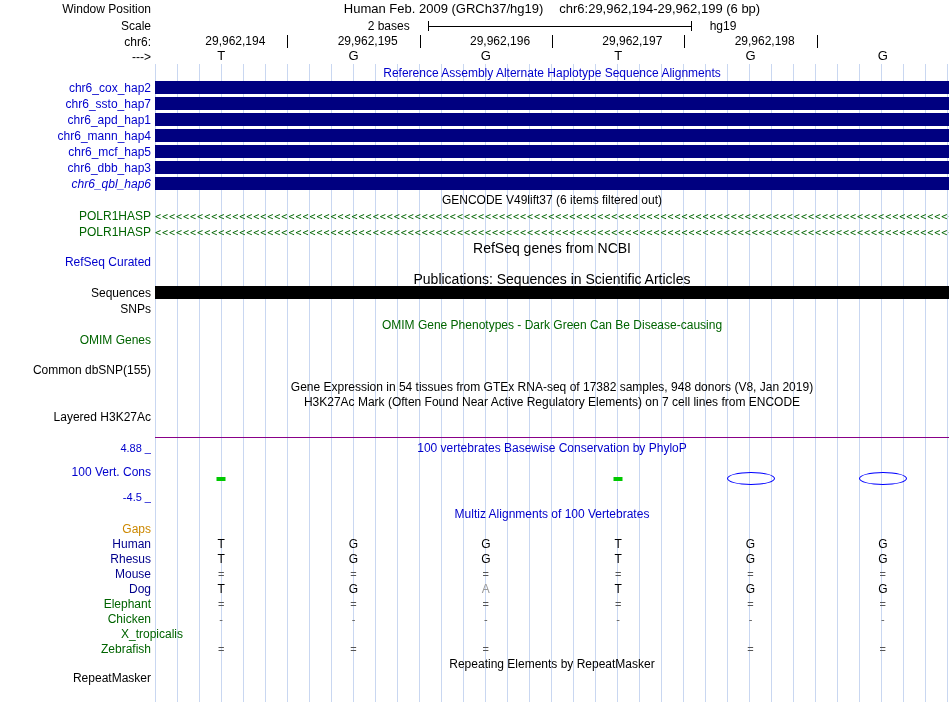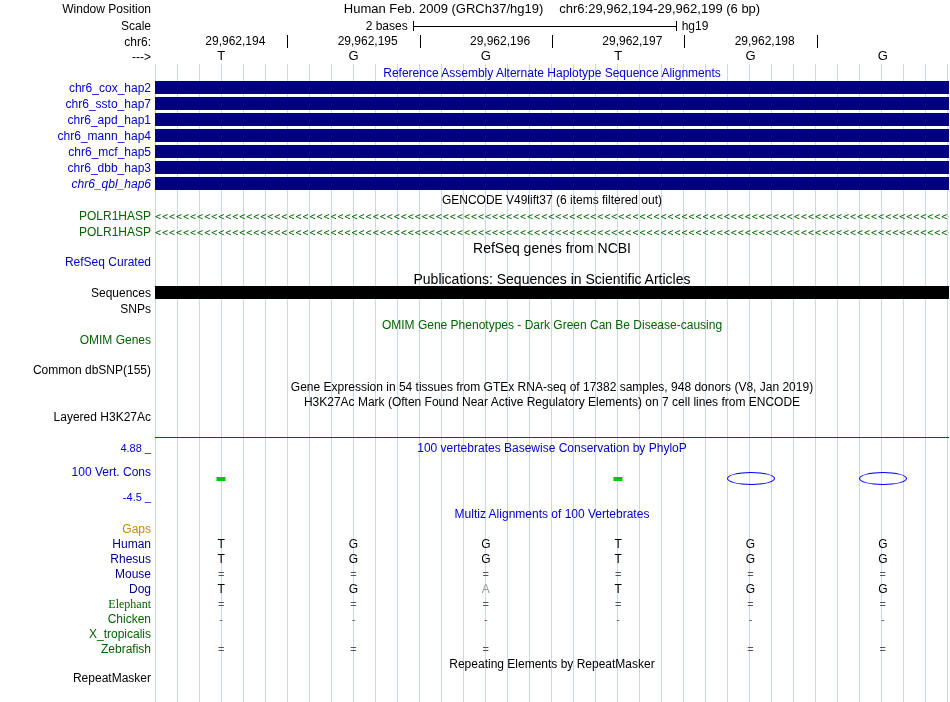--- a/index.html
+++ b/index.html
@@ -10,22 +10,22 @@
   .lbl.tiny{font-size:11px}
   .blue{color:var(--blue)}
   .spblue{color:var(--spblue)}
   .green{color:var(--green)}
   .orange{color:var(--orange)}
   .title{position:absolute;left:155px;width:794px;height:14px;line-height:14px;text-align:center;
     white-space:nowrap;z-index:2}
   .title.small{font-size:14px}
   .center-row{position:absolute;left:155px;width:794px;height:15px;line-height:15px;display:flex;
     justify-content:center;gap:16px;white-space:nowrap;z-index:2;font-size:13px}
-  .scale-row{position:absolute;left:140px;width:794px;height:14px;display:flex;align-items:center;
-    justify-content:center;gap:5px;z-index:2}
+  .scale-row{position:absolute;left:155px;width:794px;height:14px;display:flex;align-items:center;
+    justify-content:center;gap:18px;z-index:2}
   .scale-line{width:262px;height:10px;border-left:1px solid #000;border-right:1px solid #000;position:relative}
   .scale-line::after{content:"";position:absolute;left:0;right:0;top:5px;border-top:1px solid #000}
   .guideline{position:absolute;top:64px;bottom:0;width:1px;background:var(--guide);z-index:0}
   .hap-bar{position:absolute;left:155px;width:794px;height:13px;background:var(--navy);z-index:1}
   .coord-text{position:absolute;height:13px;line-height:13px;text-align:left;z-index:2}
   .coord-tick{position:absolute;width:1px;height:13px;background:#000;z-index:2}
   .base-letter{position:absolute;transform:translateX(-50%);height:14px;line-height:14px;font-size:13px;z-index:2}
   .gene-arrows{position:absolute;left:155px;width:794px;height:11px;line-height:11px;overflow:hidden;
     color:var(--green);font-size:10px;letter-spacing:1px;font-family:"DejaVu Sans Mono",monospace;z-index:1}
   .bar-black{position:absolute;left:155px;width:794px;height:13px;background:#000;z-index:1}
@@ -190,34 +190,34 @@
     <div class="mz-cell sym" style="left: 618.167px; top: 567px;">=</div>
     <div class="mz-cell sym" style="left: 750.5px; top: 567px;">=</div>
     <div class="mz-cell sym" style="left: 882.833px; top: 567px;">=</div>
     <div class="lbl spblue" style="top: 582px;">Dog</div>
     <div class="mz-cell" style="left: 221.167px; top: 582px;">T</div>
     <div class="mz-cell" style="left: 353.5px; top: 582px;">G</div>
     <div class="mz-cell muted" style="left: 485.833px; top: 582px;">A</div>
     <div class="mz-cell" style="left: 618.167px; top: 582px;">T</div>
     <div class="mz-cell" style="left: 750.5px; top: 582px;">G</div>
     <div class="mz-cell" style="left: 882.833px; top: 582px;">G</div>
-    <div class="lbl green" style="top: 597px; font-family: Liberation Serif, serif;">Elephant</div>
+    <div class="lbl green" style="top: 597px;">Elephant</div>
     <div class="mz-cell sym" style="left: 221.167px; top: 597px;">=</div>
     <div class="mz-cell sym" style="left: 353.5px; top: 597px;">=</div>
     <div class="mz-cell sym" style="left: 485.833px; top: 597px;">=</div>
     <div class="mz-cell sym" style="left: 618.167px; top: 597px;">=</div>
     <div class="mz-cell sym" style="left: 750.5px; top: 597px;">=</div>
     <div class="mz-cell sym" style="left: 882.833px; top: 597px;">=</div>
     <div class="lbl green" style="top: 612px;">Chicken</div>
     <div class="mz-cell sym" style="left: 221.167px; top: 612px;">-</div>
     <div class="mz-cell sym" style="left: 353.5px; top: 612px;">-</div>
     <div class="mz-cell sym" style="left: 485.833px; top: 612px;">-</div>
     <div class="mz-cell sym" style="left: 618.167px; top: 612px;">-</div>
     <div class="mz-cell sym" style="left: 750.5px; top: 612px;">-</div>
     <div class="mz-cell sym" style="left: 882.833px; top: 612px;">-</div>
-    <div class="lbl green" style="top: 627px;">X_tropicalis</div>
+    <div class="lbl green" style="top: 627px; margin-left: 32px;">X_tropicalis</div>
     <div class="lbl green" style="top: 642px;">Zebrafish</div>
     <div class="mz-cell sym" style="left: 221.167px; top: 642px;">=</div>
     <div class="mz-cell sym" style="left: 353.5px; top: 642px;">=</div>
     <div class="mz-cell sym" style="left: 485.833px; top: 642px;">=</div>
     <div class="mz-cell sym" style="left: 750.5px; top: 642px;">=</div>
     <div class="mz-cell sym" style="left: 882.833px; top: 642px;">=</div>
   </div>
 
 </body></html>

